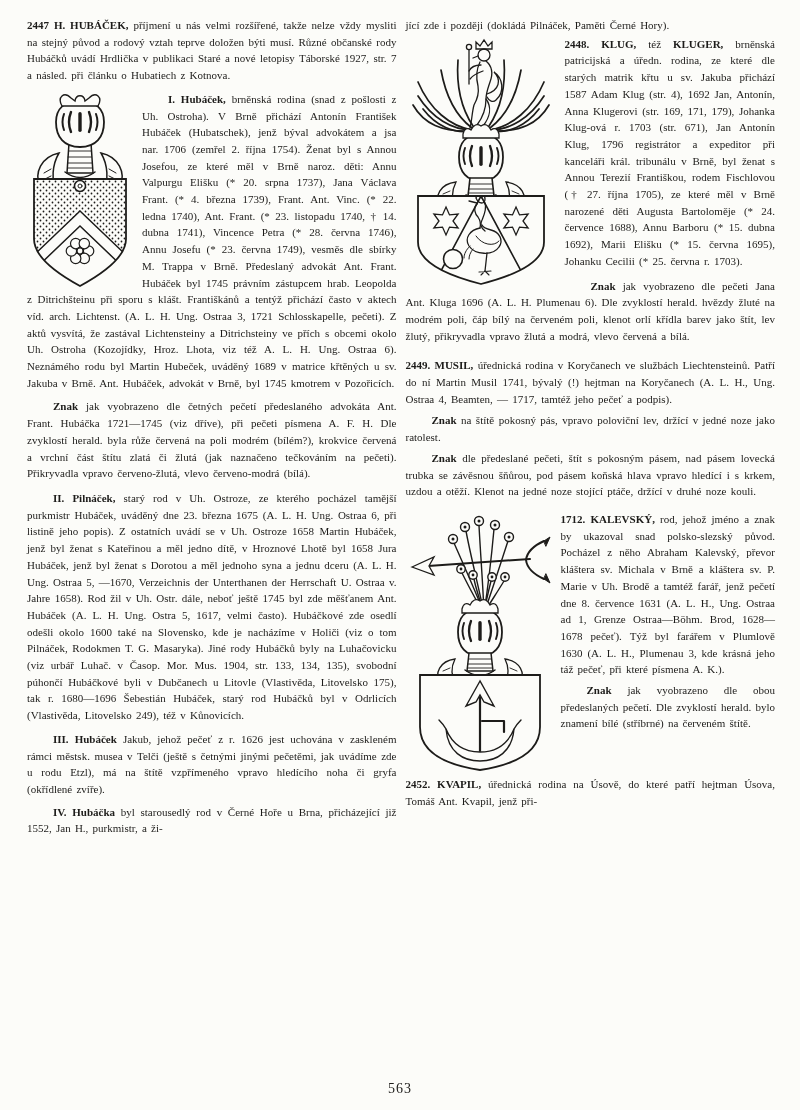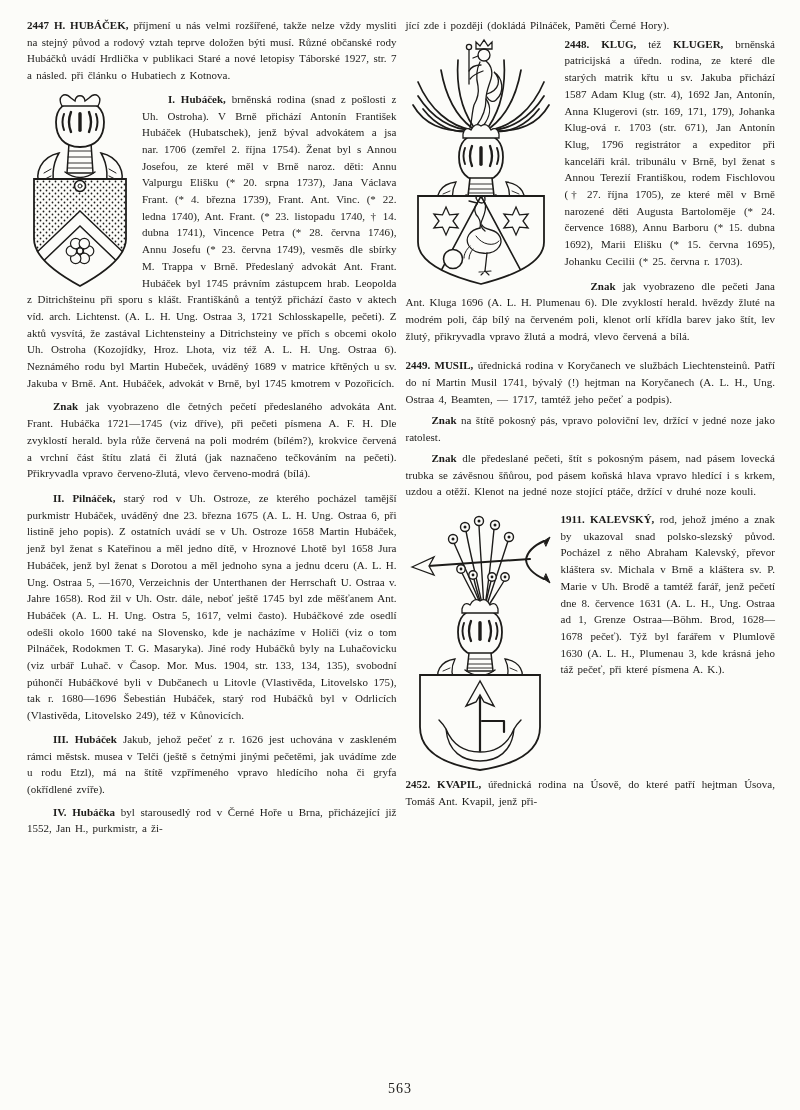--- a/index.html
+++ b/index.html
@@ -222,21 +222,21 @@
         <span class="b">Znak</span>
         <span>na štítě pokosný pás, vpravo poloviční lev, držící v jedné noze jako ratolest.</span>
       </p>
 
       <p class="ind g4">
         <span class="b">Znak</span>
         <span>dle předeslané pečeti, štít s pokosným pásem, nad pásem lovecká trubka se závěsnou šňůrou, pod pásem koňská hlava vpravo hledící i s krkem, uzdou a otěží. Klenot na jedné noze stojící ptáče, držící v druhé noze kouli.</span>
       </p>
 
       <p class="g11">
-        <span class="b">1911. KALEVSKÝ,</span>
+        <span class="b">1712. KALEVSKÝ,</span>
         <span class="arms arms-kal">
             <svg width="148" height="262" viewBox="0 0 148 262" xmlns="http://www.w3.org/2000/svg">
             <g stroke="#1d1c1a" fill="none" stroke-width="1.5" stroke-linecap="round">
 
               <g stroke-width="1.4">
                 <path d="M78,100 C70,80 56,48 48,30"></path>
                   <circle cx="47" cy="26" r="4.5" fill="#fcfcf9"></circle>
                   <circle cx="47" cy="26" r="1.5" fill="#1d1c1a" stroke="none"></circle>
                 <path d="M78,100 C73,76 64,40 60,18"></path>
                   <circle cx="59" cy="14" r="4.5" fill="#fcfcf9"></circle>
@@ -296,20 +296,24 @@
               <path d="M76,208 L98,208 M98,208 L98,219" stroke-width="2.2"></path>
               <path d="M40,216 C42,239 57,248 74,248 C91,248 106,239 108,216 C101,233 89,239 74,239 C59,239 47,233 40,216 Z" fill="#fcfcf9" stroke-width="1.4"></path>
               <path d="M40,216 C38,212 36,210 33,207" stroke-width="1.4"></path>
               <path d="M108,216 C110,212 112,210 115,207" stroke-width="1.4"></path>
             </g>
           </svg>
           </span>
         <span>rod, jehož jméno a znak by ukazoval snad polsko-slezský původ. Pocházel z něho Abraham Kalevský, převor kláštera sv. Michala v Brně a kláštera sv. P. Marie v Uh. Brodě a tamtéž farář, jenž pečetí dne 8. července 1631 (A. L. H., Ung. Ostraa ad 1, Grenze Ostraa—Böhm. Brod, 1628—1678 pečeť). Týž byl farářem v Plumlově 1630 (A. L. H., Plumenau 3, kde krásná jeho táž pečeť, při které písmena A. K.).</span>
       </p>
 
+      <p class="ind g4">
+        <span class="b">Znak</span>
+        <span>jak vyobrazeno dle obou předeslaných pečetí. Dle zvyklostí herald. bylo znamení bílé (stříbrné) na červeném štítě.</span>
+      </p>
 
       <p class="g12 clear">
         <span class="b">2452. KVAPIL,</span>
         <span>úřednická rodina na Úsově, do které patří hejtman Úsova, Tomáš Ant. Kvapil, jenž při-</span>
       </p>
     </div>
   </div>
 
   <div class="pageno">563</div>
 </div>

